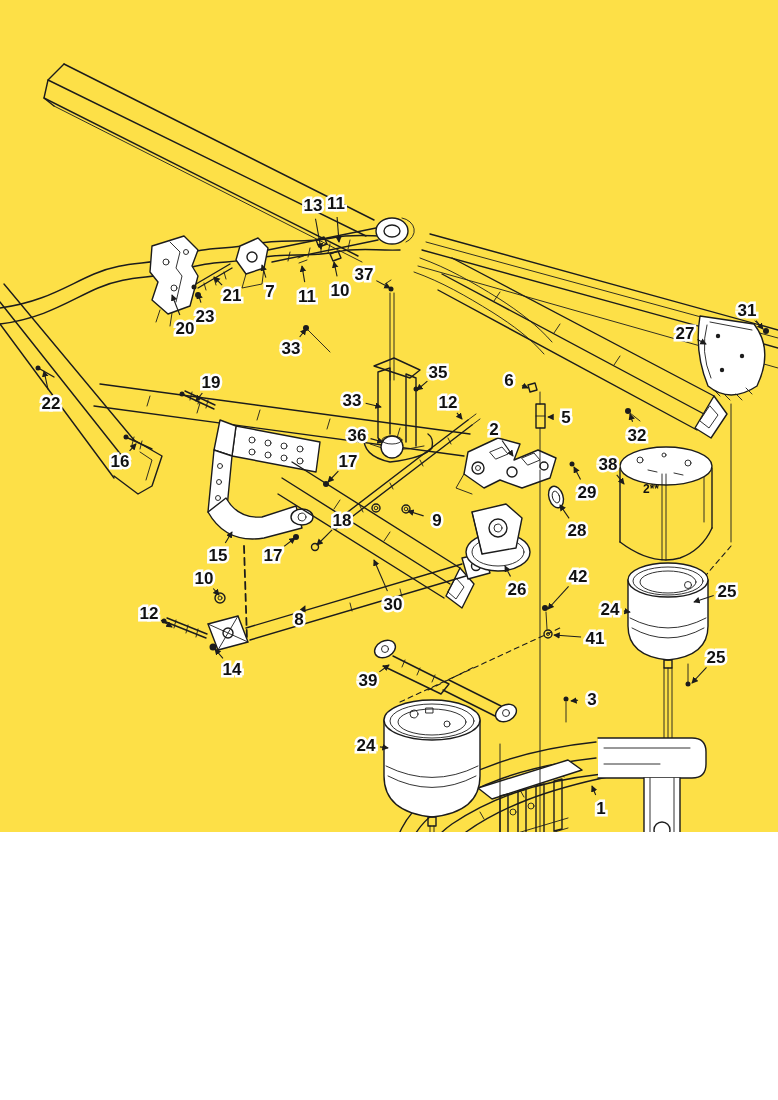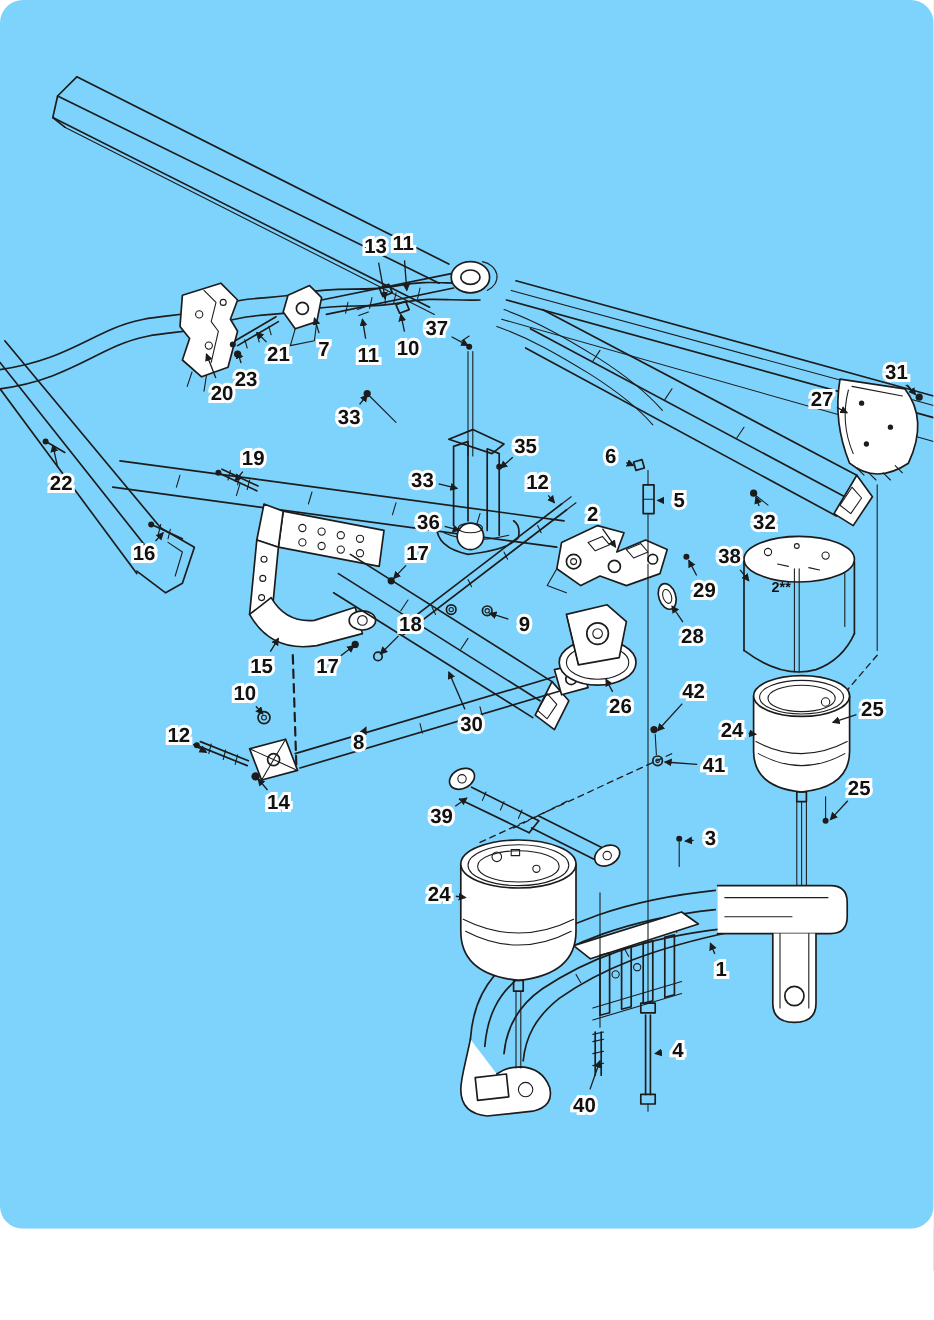--- a/index.html
+++ b/index.html
@@ -1,16 +1,16 @@
 <!DOCTYPE html>
 <html><head>
 <meta charset="utf-8">
 <style>
   html,body{margin:0;padding:0;background:#ffffff;}
-  .stage{position:relative;width:778px;height:1024px;background:#7dd3fc;overflow:hidden;border-radius:19px;}
+  .stage{position:relative;width:778px;height:832px;background:#fde047;overflow:hidden;}
   svg{display:block;width:778px;height:1100px;}
   .ln{stroke:#1c1c1c;fill:none;stroke-width:1.4;stroke-linecap:round;stroke-linejoin:round;}
   .thin{stroke-width:0.9;}
   .fillw{fill:#ffffff;}
   .dot{fill:#1c1c1c;stroke:none;}
   .dash{stroke-dasharray:7 5;stroke-width:1.8;}
   .dash2{stroke-dasharray:5 4;stroke-width:1.1;}
   .leader{stroke:#1c1c1c;stroke-width:1.1;fill:none;}
   .callout{font:700 17px "Liberation Sans",sans-serif;fill:#111;text-anchor:middle;dominant-baseline:central;paint-order:stroke;stroke:#fefefe;stroke-width:5px;}
   .mark{font:700 12px "Liberation Sans",sans-serif;fill:#111;text-anchor:middle;dominant-baseline:central;}

